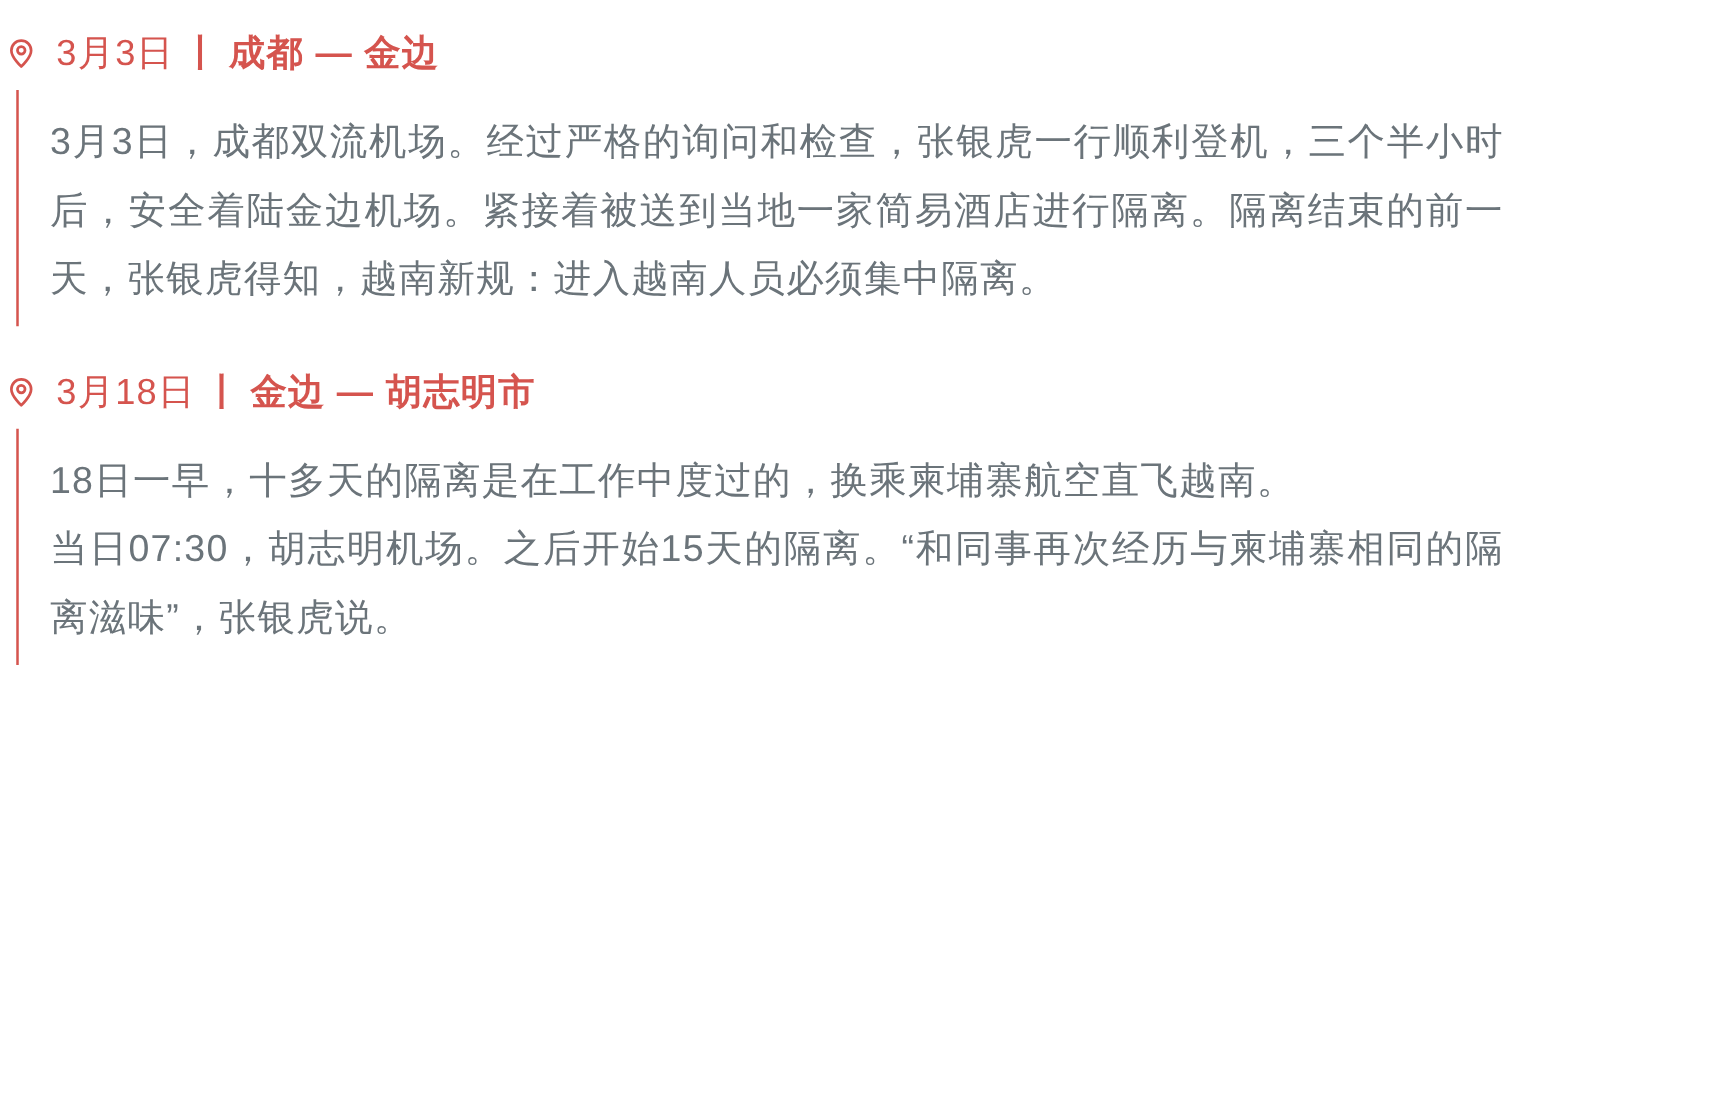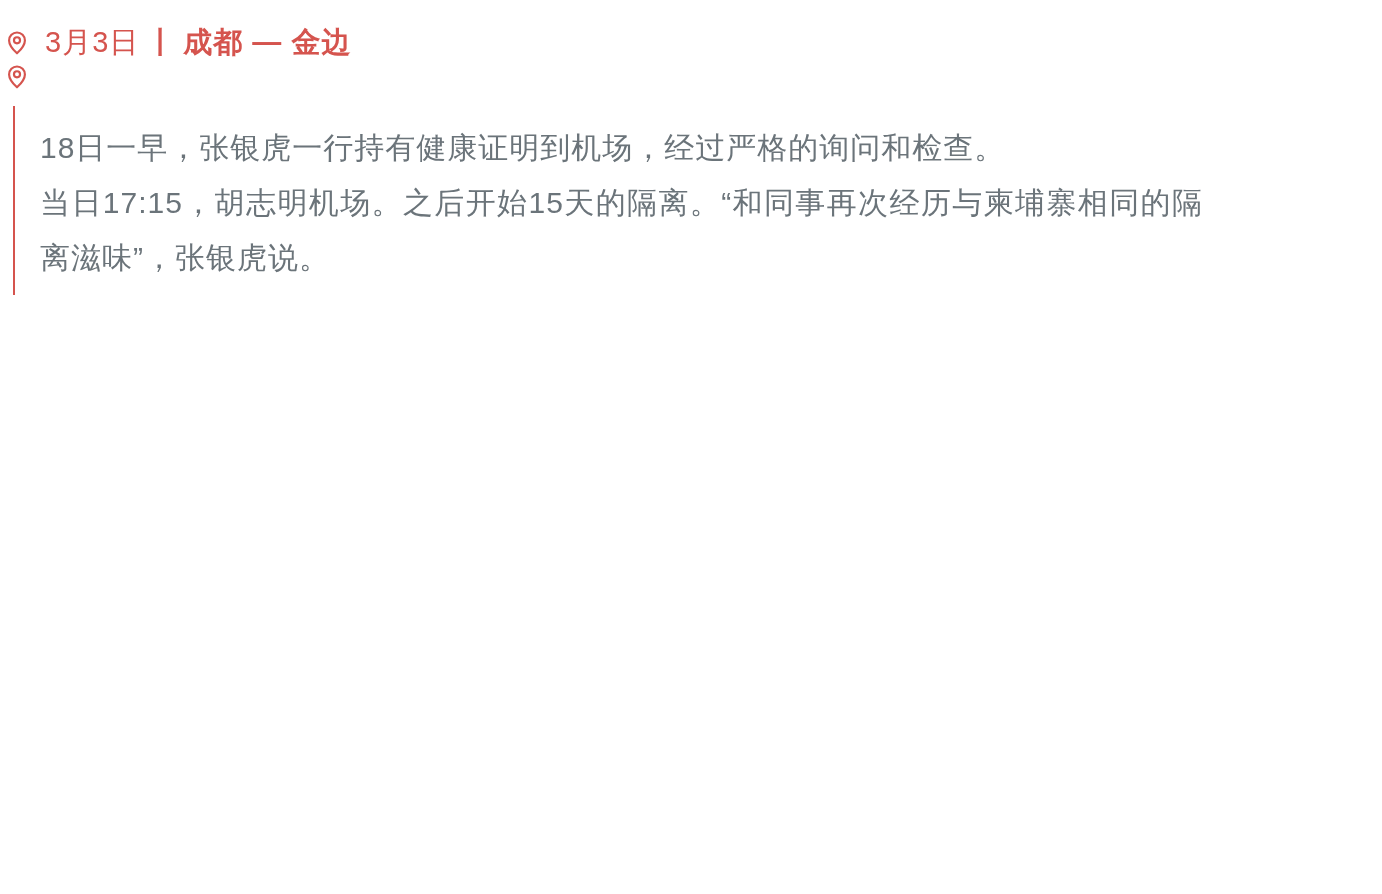--- a/index.html
+++ b/index.html
@@ -71,33 +71,39 @@
       <span class="pin">
         <svg viewBox="0 0 24 24" fill="none" stroke="#d5544e" stroke-width="2" stroke-linecap="round" stroke-linejoin="round">
           <path d="M12 21.5 C12 21.5 4.7 14.8 4.7 9.6 a7.3 7.3 0 0 1 14.6 0 C19.3 14.8 12 21.5 12 21.5 Z"></path>
           <circle cx="12" cy="9.5" r="2.8"></circle>
         </svg>
       </span>
       <h2 class="tl-title">
         <span class="date">3月3日</span><span class="sep">丨</span><span class="route">成都 — 金边</span>
       </h2>
     </div>
+    <div class="tl-body">
+      <p>3月3日，成都双流机场。经过严格的询问和检查，张银虎一行顺利登机，三个半小时后，安全着陆金边机场。紧接着被送到当地一家简易酒店进行隔离。隔离结束的前一天，张银虎得知，越南新规：进入越南人员必须集中隔离。</p>
+    </div>
   </section>
 
   <section class="tl-section">
     <div class="tl-header">
       <span class="pin">
         <svg viewBox="0 0 24 24" fill="none" stroke="#d5544e" stroke-width="2" stroke-linecap="round" stroke-linejoin="round">
           <path d="M12 21.5 C12 21.5 4.7 14.8 4.7 9.6 a7.3 7.3 0 0 1 14.6 0 C19.3 14.8 12 21.5 12 21.5 Z"></path>
           <circle cx="12" cy="9.5" r="2.8"></circle>
         </svg>
       </span>
+      <h2 class="tl-title">
+        <span class="date">3月18日</span><span class="sep">丨</span><span class="route">金边 — 胡志明市</span>
+      </h2>
     </div>
     <div class="tl-body">
-      <p>18日一早，张银虎一行持有健康证明到机场，经过严格的询问和检查。</p>
-      <p>当日17:15，胡志明机场。之后开始15天的隔离。“和同事再次经历与柬埔寨相同的隔离滋味”，张银虎说。</p>
+      <p>18日一早，十多天的隔离是在工作中度过的，换乘柬埔寨航空直飞越南。</p>
+      <p>当日07:30，胡志明机场。之后开始15天的隔离。“和同事再次经历与柬埔寨相同的隔离滋味”，张银虎说。</p>
     </div>
   </section>
 
   <section class="tl-section">
   </section>
 
 </div>
 
 </body></html>

